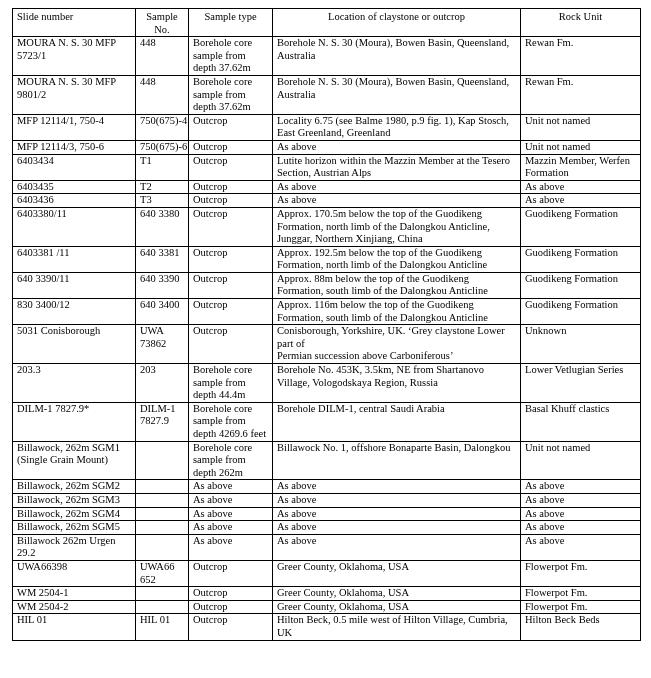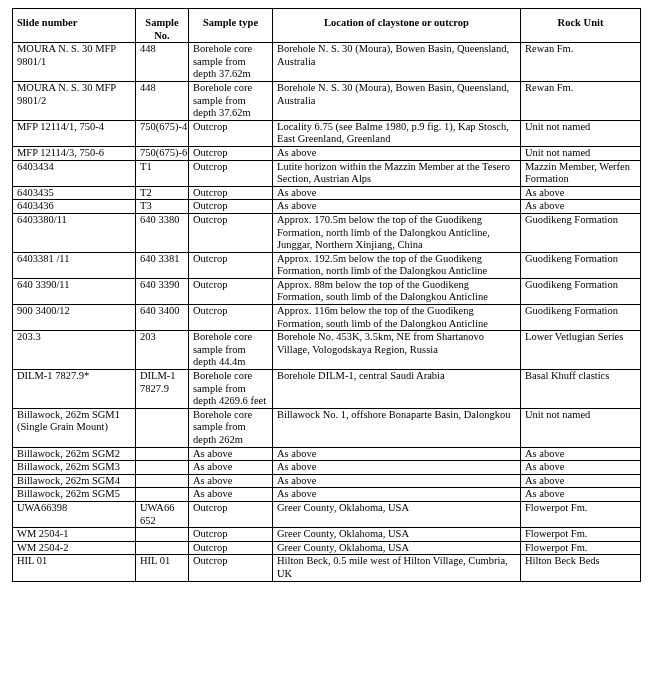--- a/index.html
+++ b/index.html
@@ -8,21 +8,21 @@
     position: absolute; left: 12px; top: 8px;
     border-collapse: collapse;
     font-family: "Liberation Serif", "DejaVu Serif", serif;
     font-size: 10.5px; line-height: 12.6px; color: #000;
     table-layout: fixed; width: 628px;
   }
   table.slides th, table.slides td {
     border: 1px solid #000; vertical-align: top;
     padding: 0 4px; text-align: left; white-space: pre-wrap;
   }
-  table.slides th { font-weight: bold; text-align: center; padding-top: 8px; }
+  table.slides th { font-weight: normal; text-align: center; padding-top: 2px; }
   table.slides th.left { text-align: left; }
   col.c1 { width: 123px; } col.c2 { width: 53px; } col.c3 { width: 84px; }
   col.c4 { width: 248px; } col.c5 { width: 120px; }
 </style>
 </head>
 <body>
 
 <table class="slides">
   <colgroup>
       <col class="c1">
@@ -35,21 +35,21 @@
     <tr>
       <th class="left">Slide number</th>
       <th>Sample No.</th>
       <th>Sample type</th>
       <th>Location of claystone or outcrop</th>
       <th>Rock Unit</th>
     </tr>
   </thead>
   <tbody id="tbody">
       <tr>
-        <td>MOURA N. S. 30 MFP 9801/1</td>
+        <td>MOURA N. S. 30 MFP 5723/1</td>
         <td>448</td>
         <td>Borehole core sample from depth 37.62m</td>
         <td>Borehole N. S. 30 (Moura), Bowen Basin, Queensland, Australia</td>
         <td>Rewan Fm.</td>
       </tr>
       <tr>
         <td>MOURA N. S. 30 MFP 9801/2</td>
         <td>448</td>
         <td>Borehole core sample from depth 37.62m</td>
         <td>Borehole N. S. 30 (Moura), Bowen Basin, Queensland, Australia</td>
@@ -105,25 +105,33 @@
         <td>Guodikeng Formation</td>
       </tr>
       <tr>
         <td>640 3390/11</td>
         <td>640 3390</td>
         <td>Outcrop</td>
         <td>Approx. 88m below the top of the Guodikeng Formation, south limb of the Dalongkou Anticline</td>
         <td>Guodikeng Formation</td>
       </tr>
       <tr>
-        <td>900 3400/12</td>
+        <td>830 3400/12</td>
         <td>640 3400</td>
         <td>Outcrop</td>
         <td>Approx. 116m below the top of the Guodikeng Formation, south limb of the Dalongkou Anticline</td>
         <td>Guodikeng Formation</td>
+      </tr>
+      <tr>
+        <td>5031 Conisborough</td>
+        <td>UWA 73862</td>
+        <td>Outcrop</td>
+        <td>Conisborough, Yorkshire, UK. ‘Grey claystone Lower part of
+Permian succession above Carboniferous’</td>
+        <td>Unknown</td>
       </tr>
       <tr>
         <td>203.3</td>
         <td>203</td>
         <td>Borehole core sample from depth 44.4m</td>
         <td>Borehole No. 453K, 3.5km, NE from Shartanovo Village, Vologodskaya Region, Russia</td>
         <td>Lower Vetlugian Series</td>
       </tr>
       <tr>
         <td>DILM-1 7827.9*</td>
@@ -161,20 +169,27 @@
         <td>As above</td>
       </tr>
       <tr>
         <td>Billawock, 262m SGM5</td>
         <td></td>
         <td>As above</td>
         <td>As above</td>
         <td>As above</td>
       </tr>
       <tr>
+        <td>Billawock 262m Urgen 29.2</td>
+        <td></td>
+        <td>As above</td>
+        <td>As above</td>
+        <td>As above</td>
+      </tr>
+      <tr>
         <td>UWA66398</td>
         <td>UWA66 652</td>
         <td>Outcrop</td>
         <td>Greer County, Oklahoma, USA</td>
         <td>Flowerpot Fm.</td>
       </tr>
       <tr>
         <td>WM 2504-1</td>
         <td></td>
         <td>Outcrop</td>

